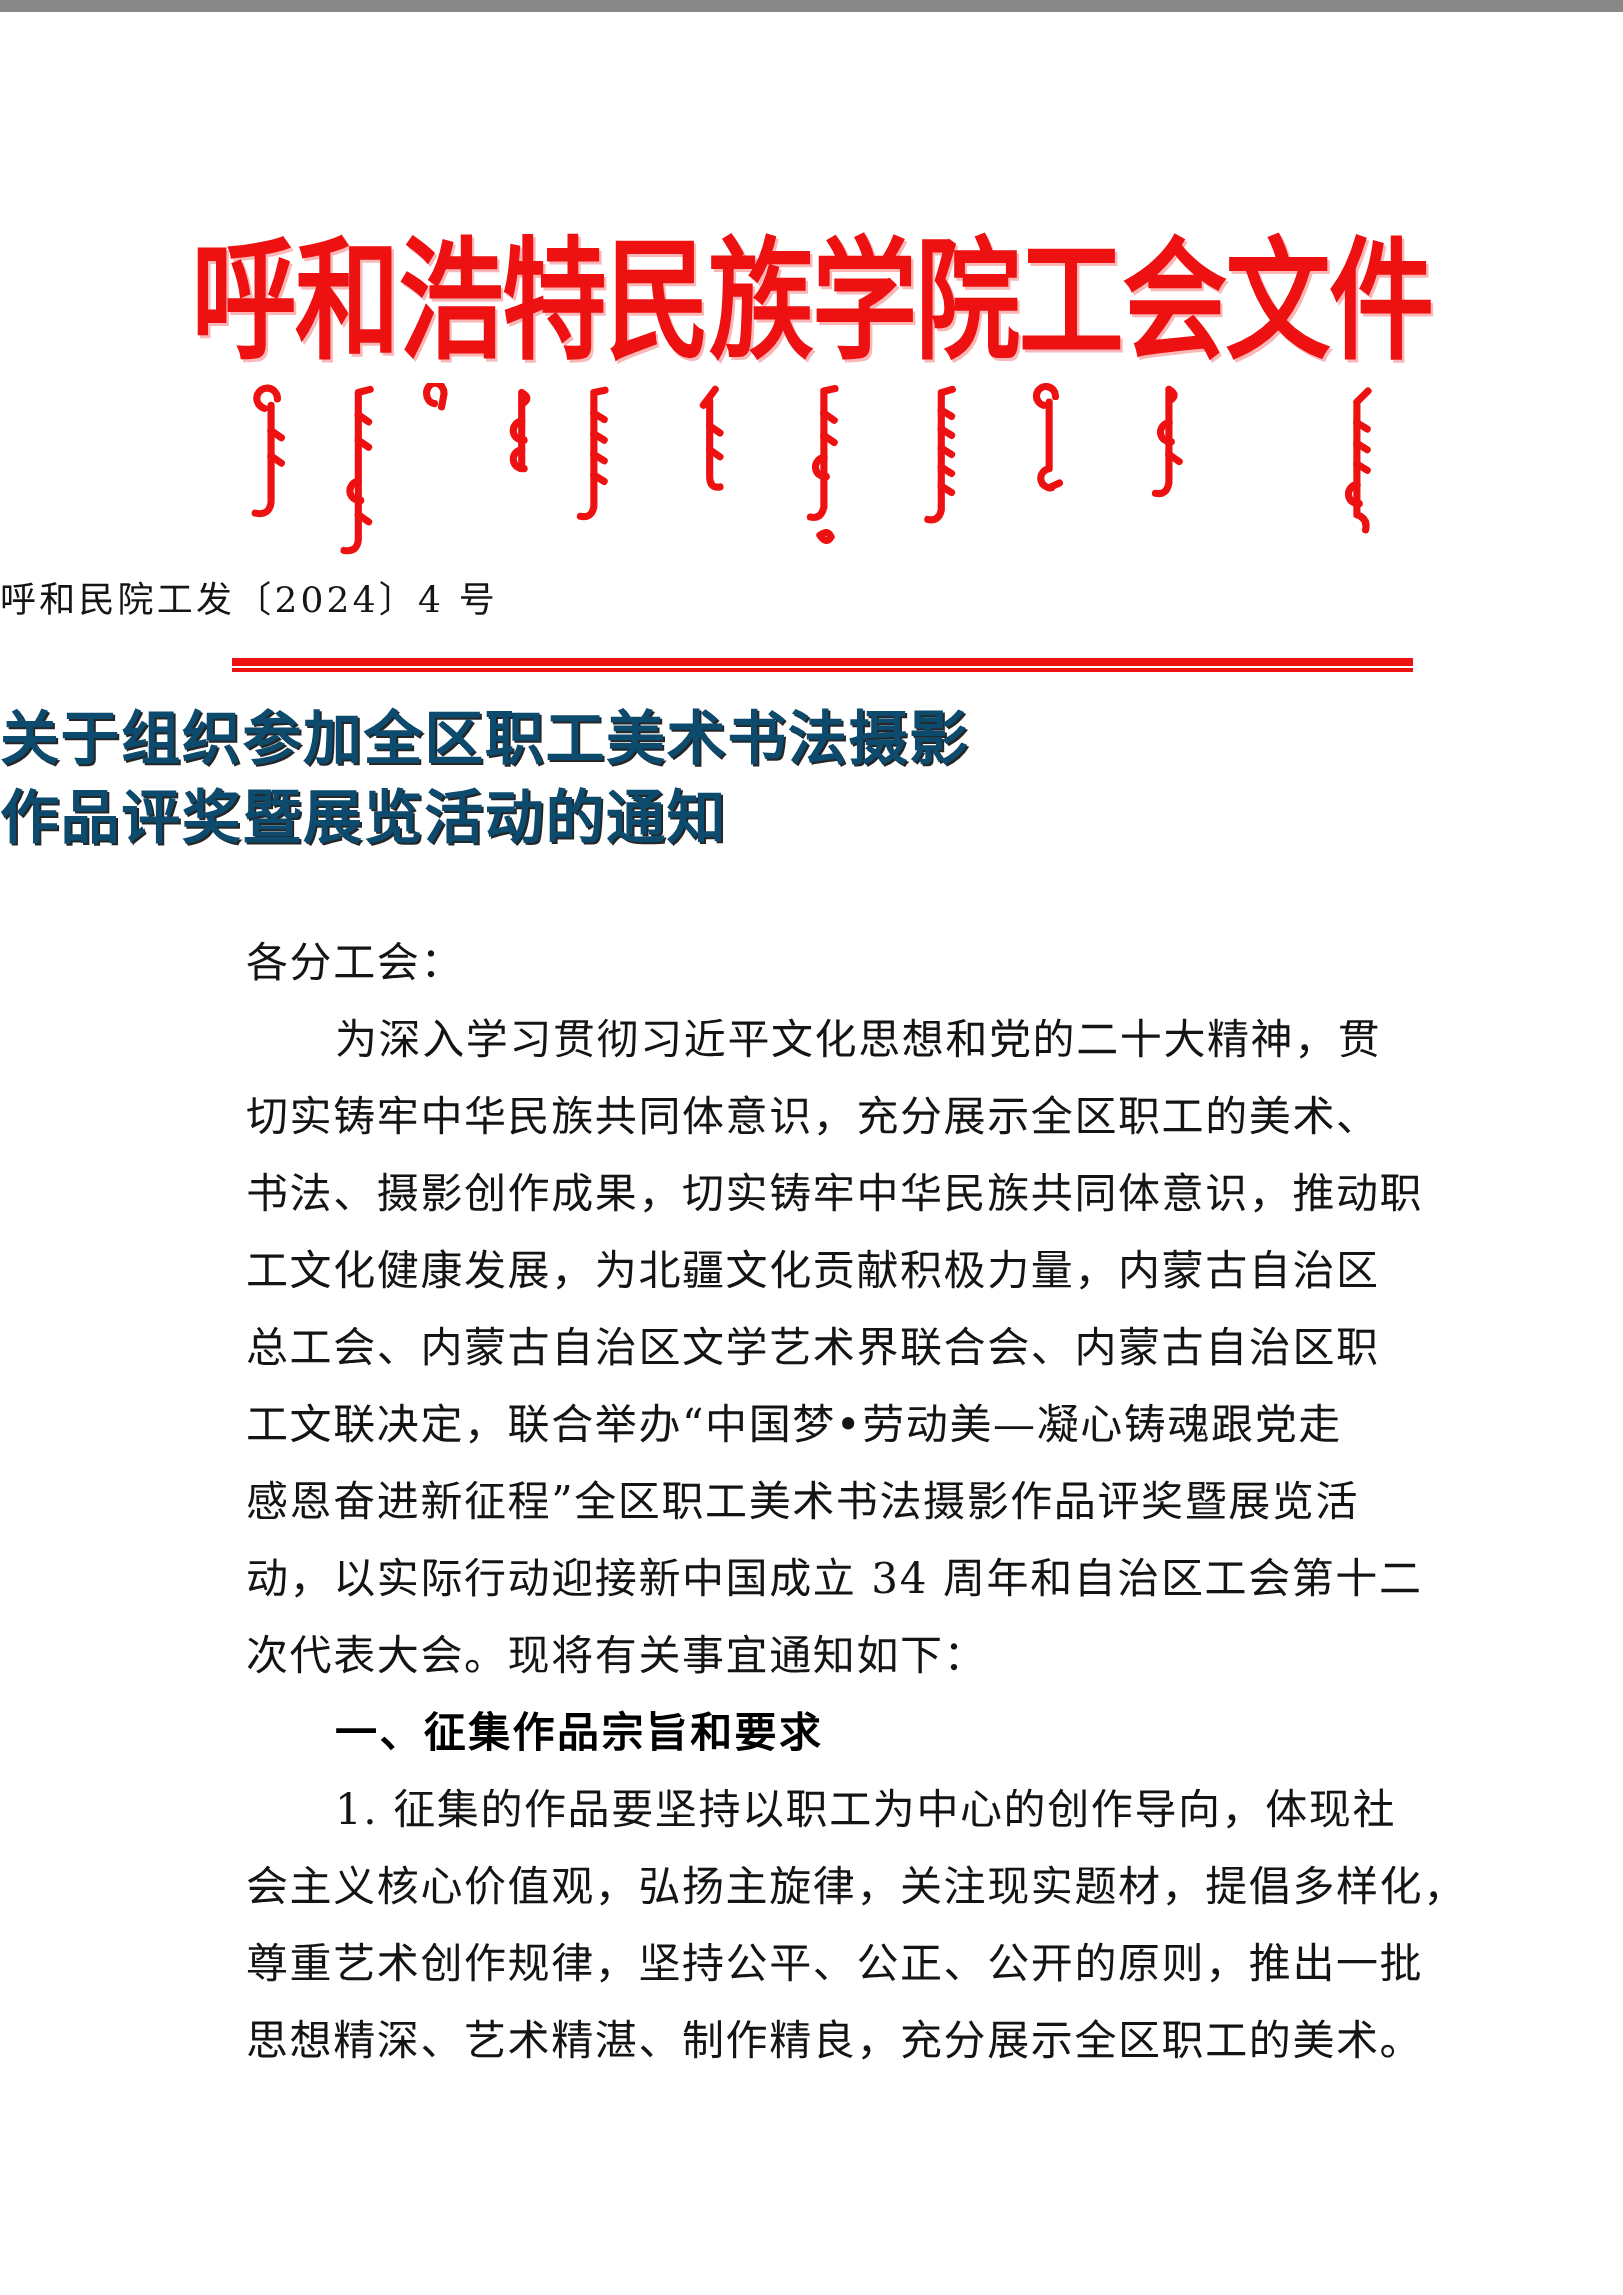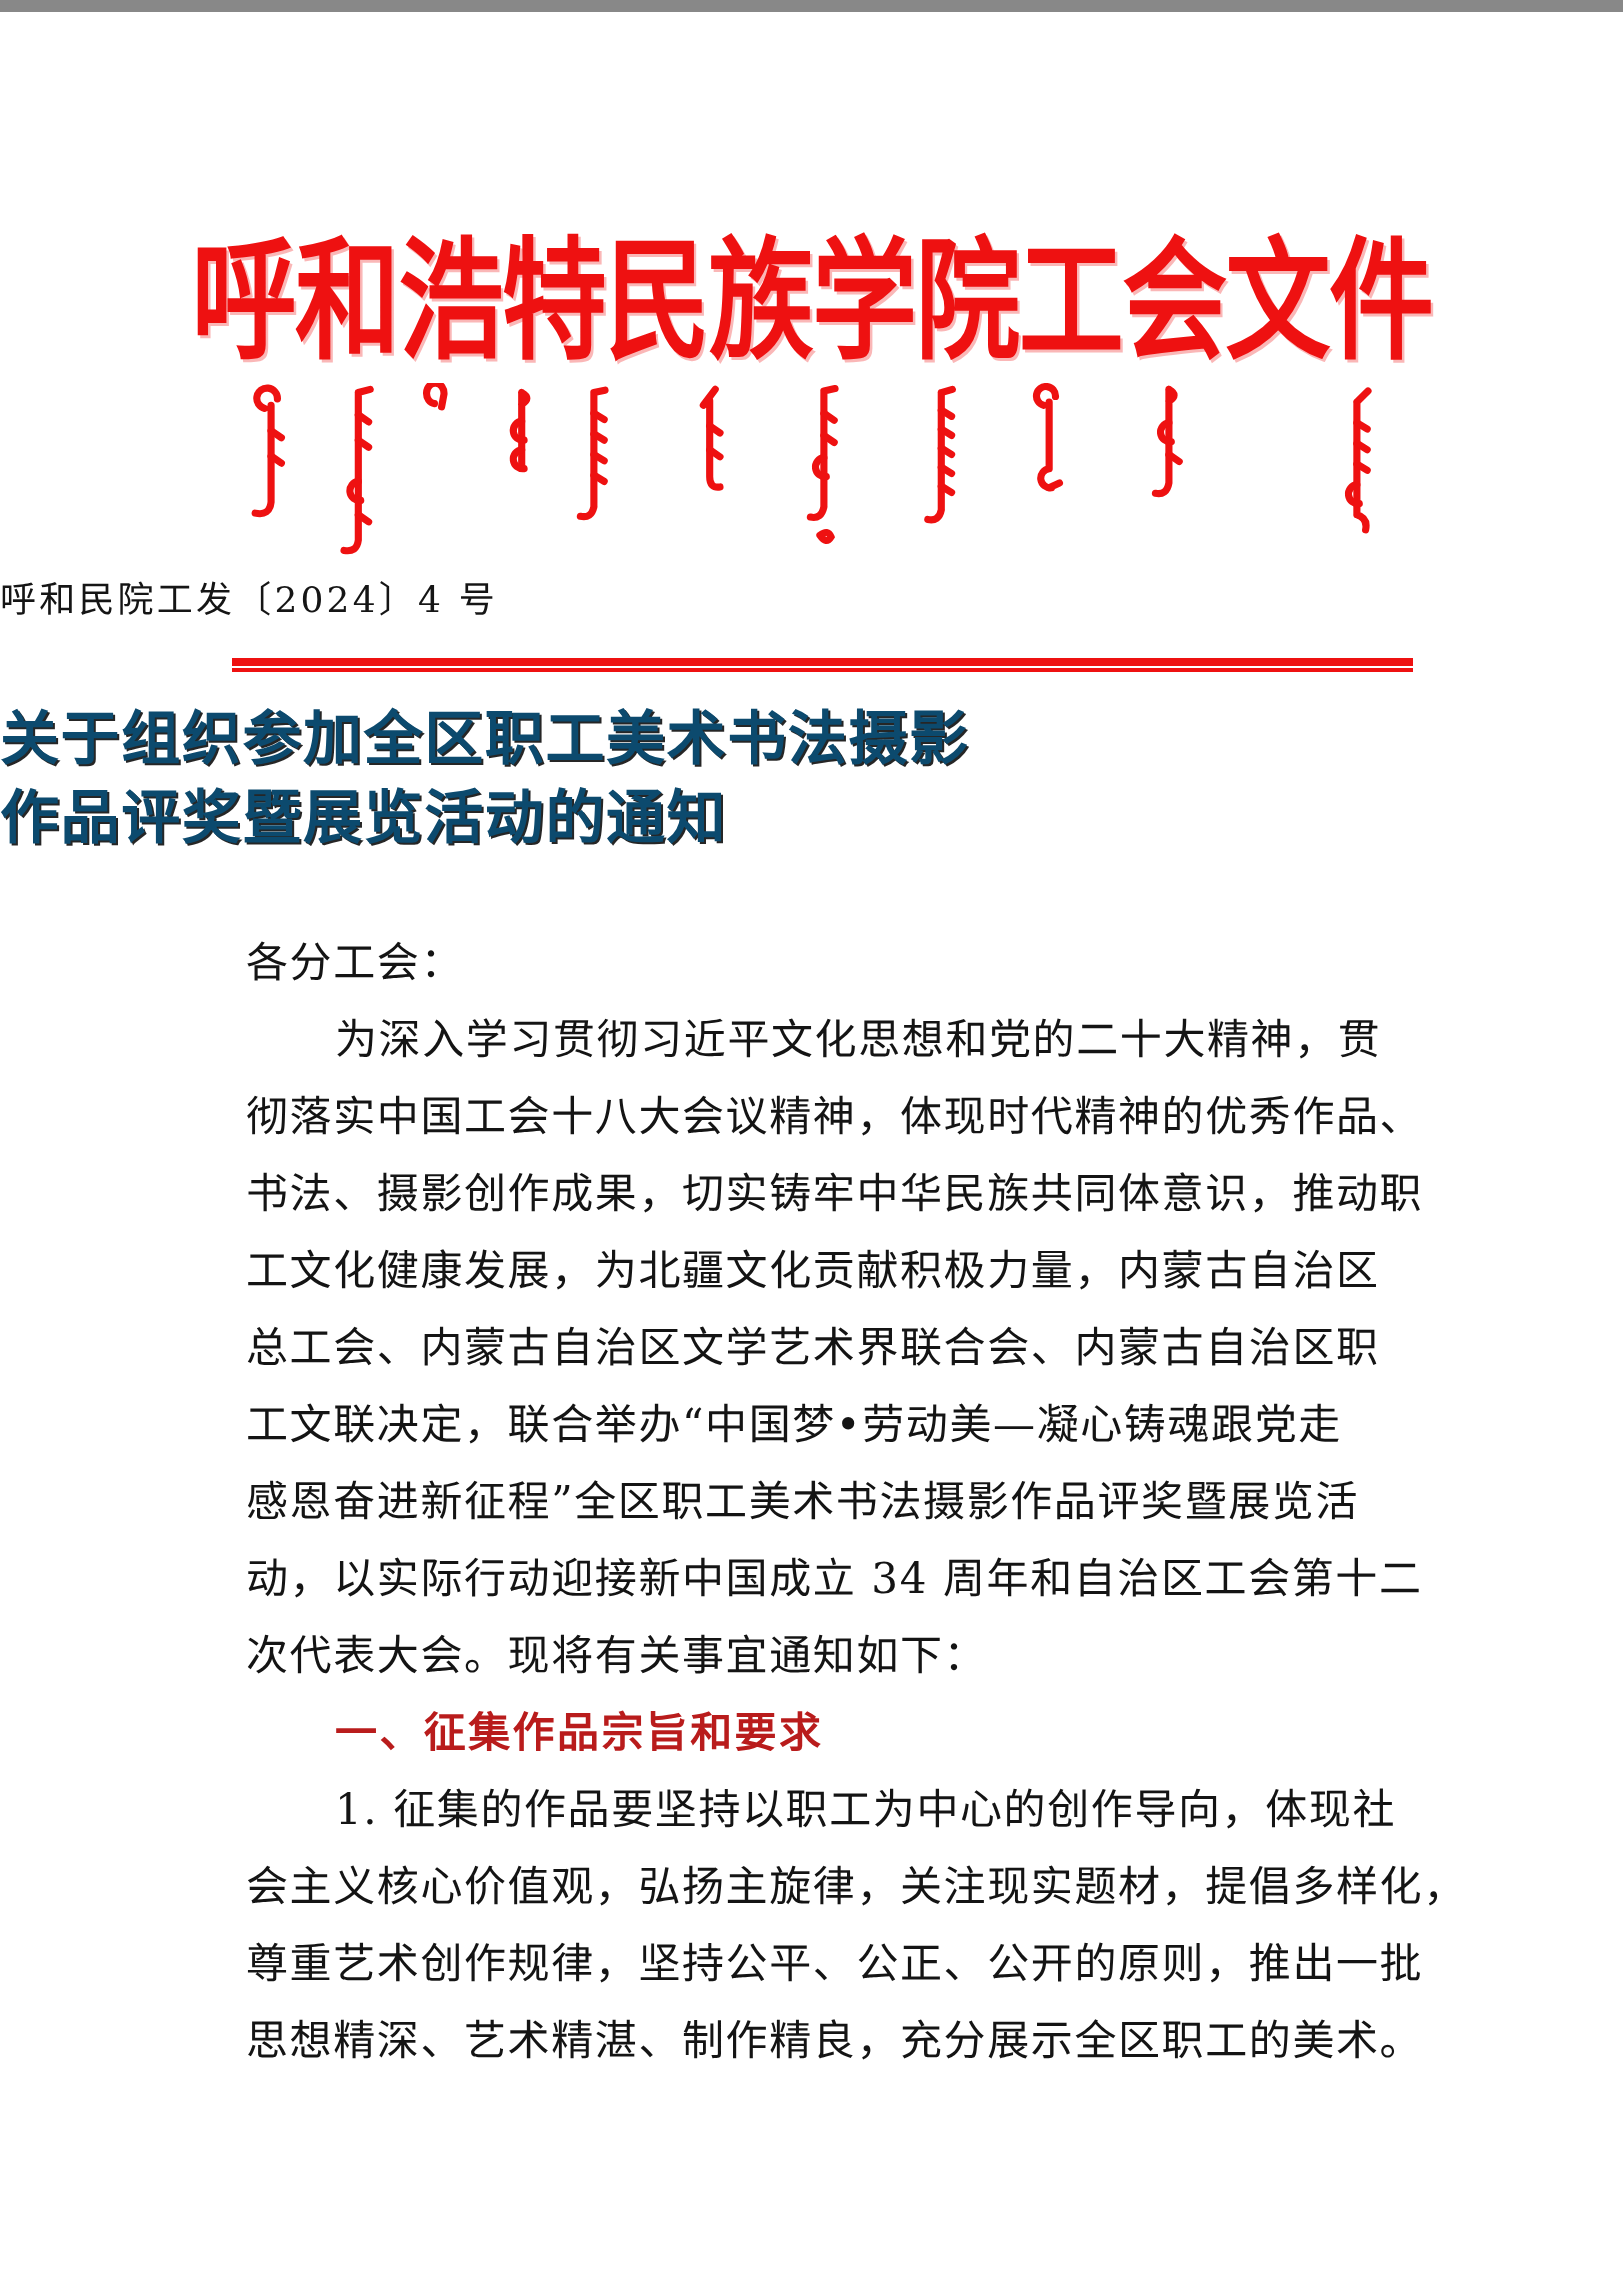--- a/index.html
+++ b/index.html
@@ -66,21 +66,21 @@
     position:absolute; top:912px; left:246px; width:1142px;
     font-size:42px; line-height:77px; letter-spacing:1.6px;
     color:#141414;
   }
   .body-line{ white-space:nowrap; }
   .body-line.indent{ text-indent:89px; }
   .body-line.heading{
     font-family:"Liberation Sans","DejaVu Sans",sans-serif;
     font-weight:bold;
     letter-spacing:2.4px;
-    color:#b91c1c;
+    color:#000000;
   }
 </style>
 </head>
 <body>
 
 <div class="page" style="--accent: #ee1111;">
 
   <div class="masthead">呼和浩特民族学院工会文件</div>
 
   <div class="mongolian">
@@ -141,21 +141,21 @@
 
   <div class="doc-title">
     <div>关于组织参加全区职工美术书法摄影</div>
     <div>作品评奖暨展览活动的通知</div>
   </div>
 
   <div class="body-block">
     <div class="body-line">各分工会：</div>
     <div>
         <div class="body-line indent">为深入学习贯彻习近平文化思想和党的二十大精神，贯</div>
-        <div class="body-line">彻落实中国工会十八大会议精神，体现时代精神的优秀作品、</div>
+        <div class="body-line">切实铸牢中华民族共同体意识，充分展示全区职工的美术、</div>
         <div class="body-line">书法、摄影创作成果，切实铸牢中华民族共同体意识，推动职</div>
         <div class="body-line">工文化健康发展，为北疆文化贡献积极力量，内蒙古自治区</div>
         <div class="body-line">总工会、内蒙古自治区文学艺术界联合会、内蒙古自治区职</div>
         <div class="body-line">工文联决定，联合举办“中国梦•劳动美—凝心铸魂跟党走</div>
         <div class="body-line">感恩奋进新征程”全区职工美术书法摄影作品评奖暨展览活</div>
         <div class="body-line">动，以实际行动迎接新中国成立 34 周年和自治区工会第十二</div>
         <div class="body-line">次代表大会。现将有关事宜通知如下：</div>
         <div class="body-line indent heading">一、征集作品宗旨和要求</div>
         <div class="body-line indent">1. 征集的作品要坚持以职工为中心的创作导向，体现社</div>
         <div class="body-line">会主义核心价值观，弘扬主旋律，关注现实题材，提倡多样化，</div>

